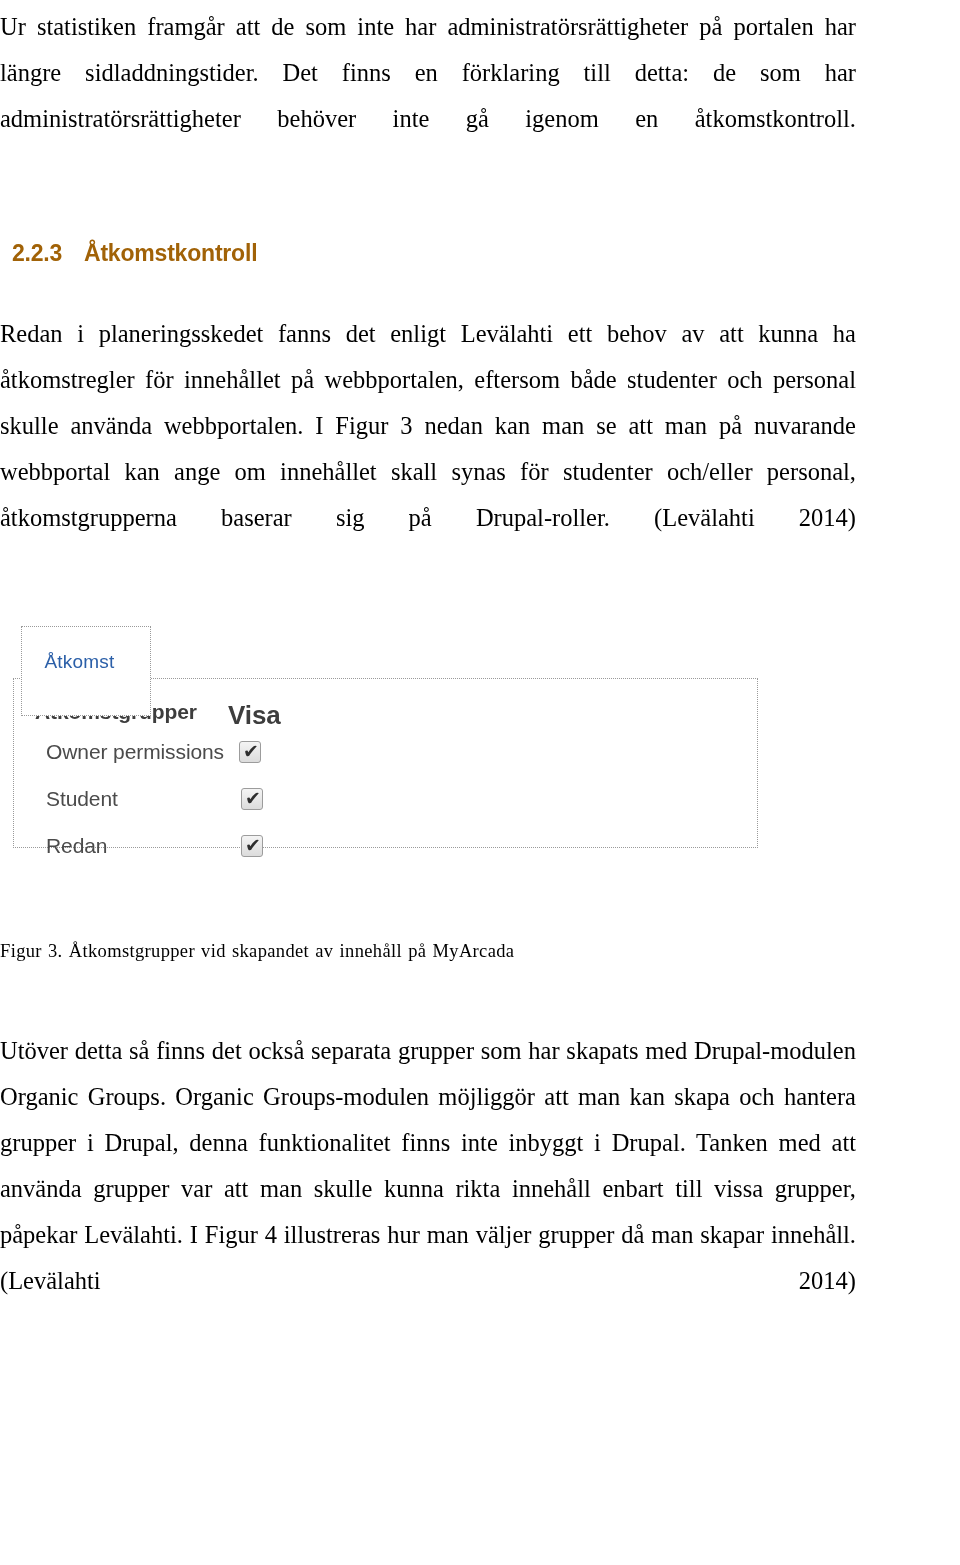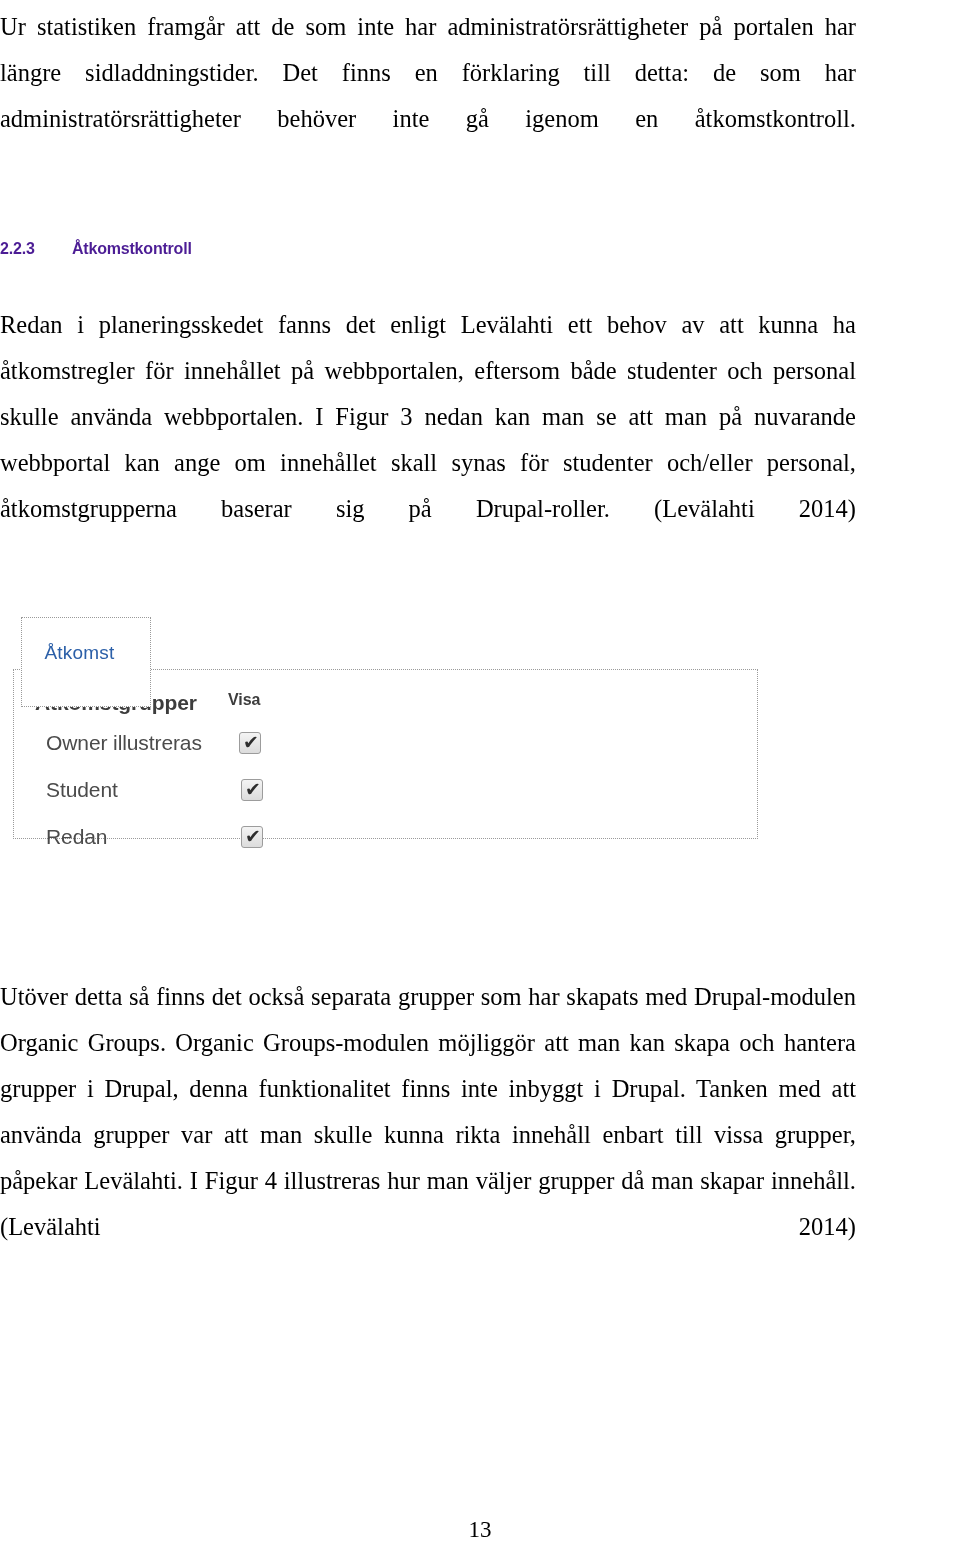--- a/index.html
+++ b/index.html
@@ -51,24 +51,24 @@
     content: none;
   }
 
   #para-intro {
     margin-top: 4px;
   }
 
   
   h3.section-heading {
     font-family: "Liberation Sans", "DejaVu Sans", sans-serif;
-    font-size: 16px;
+    font-size: 23px;
     font-weight: bold;
-    color: #4c1d95;
-    margin: 0;
+    color: #a16207;
+    margin: 12px;
     padding: 0;
     letter-spacing: -0.2px;
   }
 
   h3.section-heading .num {
     display: inline-block;
     min-width: 72px;
   }
 
   #heading-223 {
@@ -149,21 +149,21 @@
     font-weight: bold;
     color: #3d3d3d;
     letter-spacing: -0.1px;
   }
 
   .visa-header {
     position: absolute;
     left: 215px;
     top: 22px;
     font-family: "Liberation Sans", "DejaVu Sans", sans-serif;
-    font-size: 16px;
+    font-size: 26px;
     font-weight: bold;
     color: #3d3d3d;
     letter-spacing: -0.1px;
   }
 
   .grp-row {
     position: absolute;
     left: 0;
     width: 745px;
     height: 46px;
@@ -265,21 +265,21 @@
           <div class="tab-label">Åtkomst</div>
         </div>
 
         <div class="form-inner">
 
           <div class="grp-header">Åtkomstgrupper</div>
 
           <div class="visa-header">Visa</div>
 
           <div class="grp-row row-0" style="top:62px;">
-            <span class="row-label">Owner illustreras</span>
+            <span class="row-label">Owner permissions</span>
             <span class="checkbox">
               <span class="tick">✔</span>
             </span>
           </div>
 
           <div class="grp-row row-1" style="top:109px;">
             <span class="row-label">Student</span>
             <span class="checkbox">
               <span class="tick">✔</span>
             </span>
@@ -289,20 +289,20 @@
             <span class="row-label">Redan</span>
             <span class="checkbox">
               <span class="tick">✔</span>
             </span>
           </div>
 
         </div>
       </div>
     </div>
 
+    <p class="figure-caption nofill" id="caption-fig3">Figur 3. Åtkomstgrupper vid skapandet av innehåll på MyArcada</p>
 
     <p class="body" id="para-utover">Utöver detta så finns det också separata grupper som har skapats med Drupal-modulen Organic Groups. Organic Groups-modulen möjliggör att man kan skapa och hantera grupper i Drupal, denna funktionalitet finns inte inbyggt i Drupal. Tanken med att använda grupper var att man skulle kunna rikta innehåll enbart till vissa grupper, påpekar Levälahti. I Figur 4 illustreras hur man väljer grupper då man skapar innehåll. (Levälahti 2014)</p>
 
   </div>
 
-  <div class="page-number">13</div>
 
 </div>
 
 </body></html>

